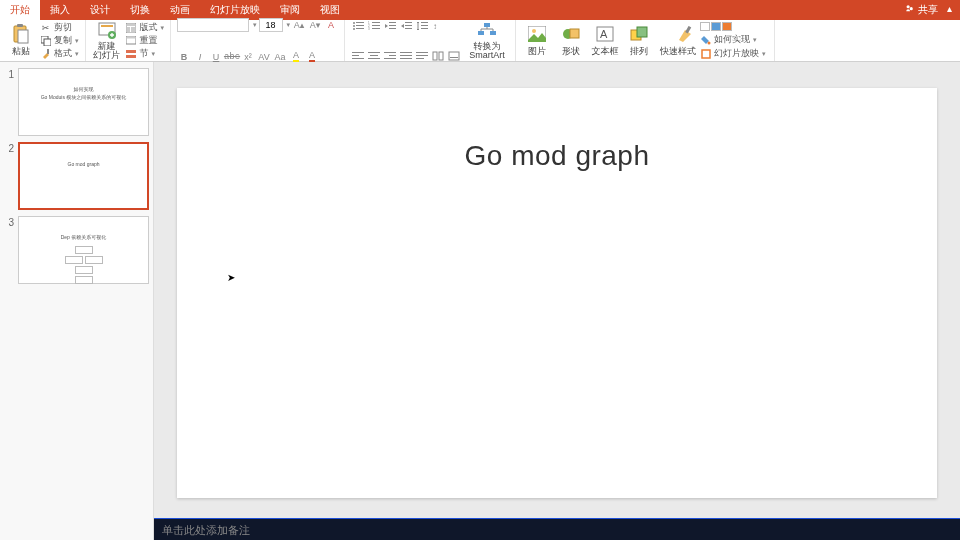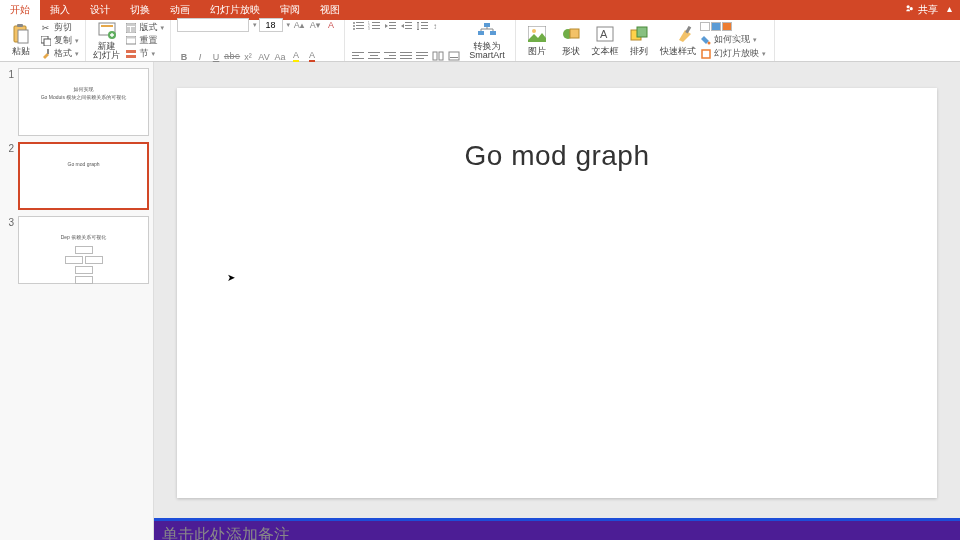--- a/index.html
+++ b/index.html
@@ -39,21 +39,21 @@
 .thumb-slide.selected { border: 2px solid #d24726; }
 .thumb-slide .tline { line-height: 1.6; }
 .thumb-slide .tbox { width: 18px; height: 8px; border: 0.5px solid #bbb; margin: 1px auto; font-size: 3px; display: flex; align-items: center; justify-content: center; color: #888; }
 
 .main-pane { flex: 1; display: flex; flex-direction: column; background: #eaeaea; }
 .slide-area { flex: 1; display: flex; align-items: center; justify-content: center; padding: 18px 18px 12px; }
 .slide { width: 760px; height: 410px; background: #fff; box-shadow: 0 1px 3px rgba(0,0,0,0.2); position: relative; }
 .slide-title { position: absolute; top: 52px; left: 0; right: 0; text-align: center; font-size: 28px; font-weight: 300; color: #333; letter-spacing: 0.5px; }
 .cursor { position: absolute; top: 184px; left: 50px; font-size: 10px; color: #000; pointer-events: none; }
 
-.notes-bar { height: 22px; border-top: 3px solid #1d4ed8; background: #4c1d95; font-size: 16px; color: #888; padding: 4px 8px; }
+.notes-bar { height: 22px; border-top: 1px solid #1d4ed8; background: #0f172a; font-size: 11px; color: #888; padding: 4px 8px; }
 </style>
 </head>
 <body>
 
 <div class="tabs-row">
   <div class="tab active">开始</div>
   <div class="tab">插入</div>
   <div class="tab">设计</div>
   <div class="tab">切换</div>
   <div class="tab">动画</div>

